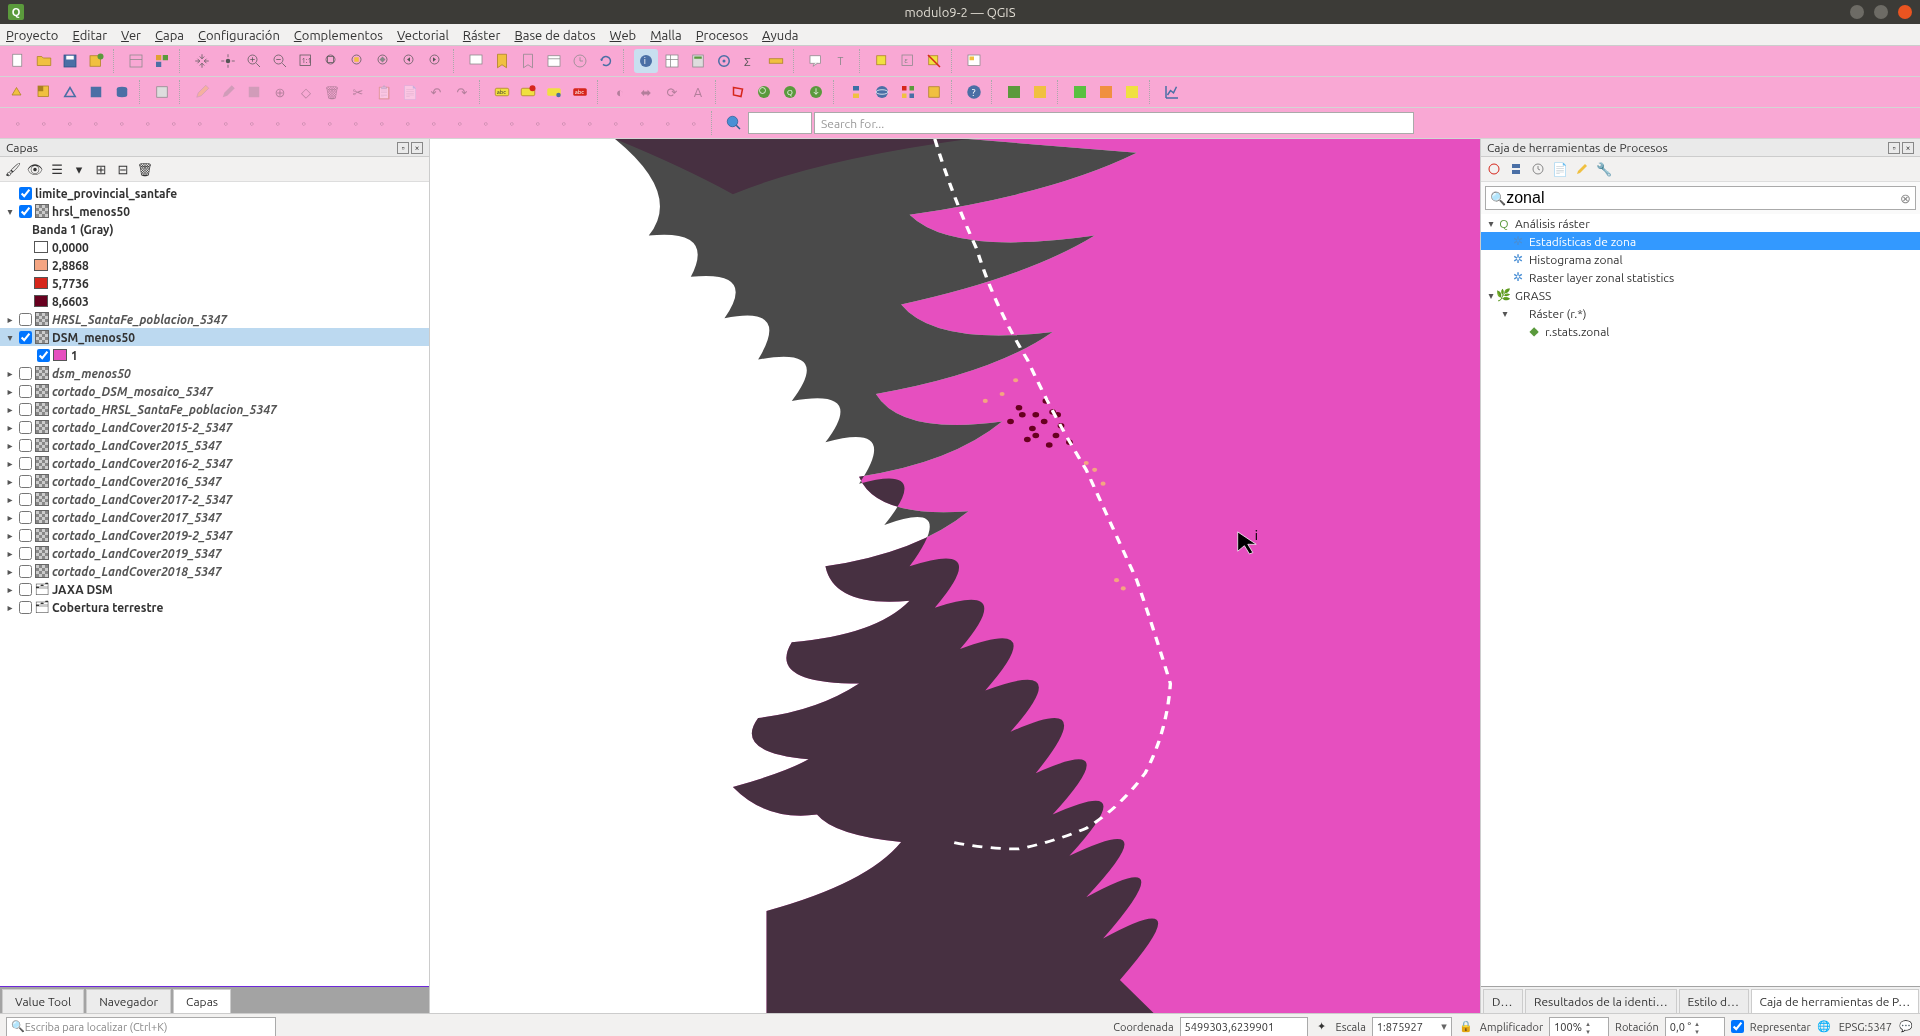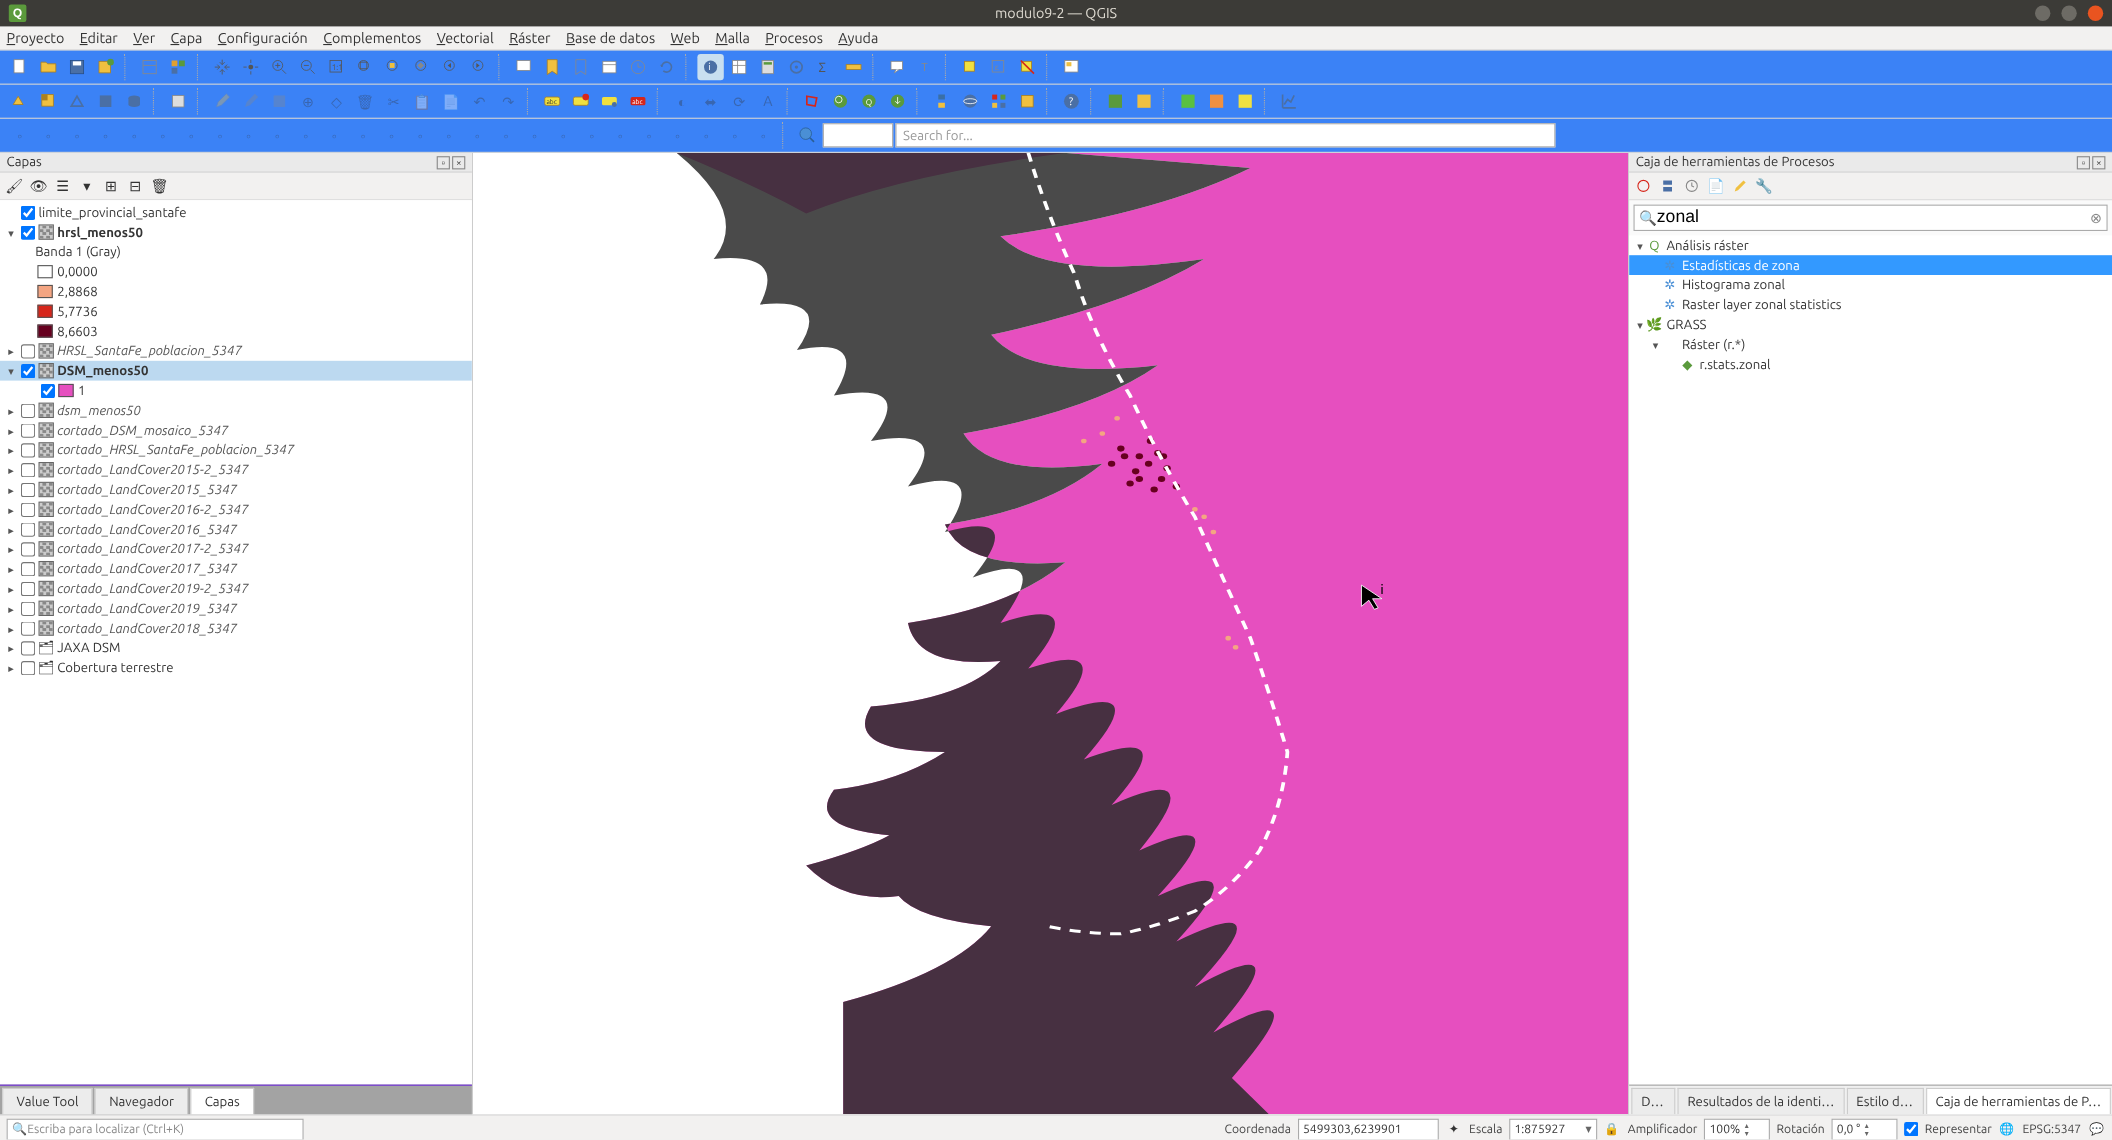--- a/index.html
+++ b/index.html
@@ -11,21 +11,21 @@
 .titlebar .win-controls { margin-left: auto; display: flex; gap: 10px; }
 .titlebar .wc { width: 14px; height: 14px; border-radius: 7px; display: inline-block; }
 .titlebar .wc.min { background: #6d6b65; }
 .titlebar .wc.max { background: #6d6b65; }
 .titlebar .wc.close { background: #e95420; }
 
 .menubar { background: #f2f1f0; height: 22px; display: flex; align-items: center; padding: 0 6px; border-bottom: 1px solid #ccc; font-size: 13px; }
 .menubar span { margin-right: 14px; cursor: pointer; }
 .menubar span u { text-decoration: underline; }
 
-.toolbar-area { background: #3b82f6; }
+.toolbar-area { background: #f9a8d4; }
 .toolbar { display: flex; align-items: center; padding: 3px 6px; gap: 2px; border-bottom: 1px solid #d4d4d4; min-height: 30px; }
 .tbtn { width: 24px; height: 24px; display: inline-flex; align-items: center; justify-content: center; border-radius: 3px; cursor: pointer; }
 .tbtn svg { width: 18px; height: 18px; }
 .tsep { width: 6px; height: 24px; border-left: 1px dotted #aaa; margin: 0 3px; }
 .tbtn.disabled { opacity: 0.35; cursor: default; }
 .search-loc-box { flex: 0 0 64px; height: 22px; border: 1px solid #aaa; background: #fff; }
 .search-for-box { flex: 1; max-width: 600px; height: 22px; border: 1px solid #aaa; background: #fff; padding: 0 6px; display: flex; align-items: center; color: #999; font-size: 12px; }
 
 .main-area { display: flex; height: calc(100% - 24px - 22px - 90px - 26px); justify-content: center; }
 
@@ -38,21 +38,21 @@
 .panel-toolbar .tbtn svg { width: 14px; height: 14px; }
 
 .layers-tree { flex: 1; overflow: auto; background: #fff; font-size: 12px; padding: 2px 0; }
 .tree-row { display: flex; align-items: center; padding: 1px 4px; white-space: nowrap; min-height: 18px; }
 .tree-row.selected { background: #bcd9f0; }
 .tree-row .exp { width: 12px; text-align: center; color: #555; cursor: pointer; font-size: 10px; }
 .tree-row .chk { width: 13px; height: 13px; margin: 0 3px; }
 .tree-row .lyr-ico { width: 14px; height: 14px; margin-right: 3px; display: inline-flex; align-items: center; justify-content: center; }
 .tree-row .lyr-ico.raster { background: repeating-conic-gradient(#888 0 25%, #ccc 0 50%); background-size: 6px 6px; border: 1px solid #666; }
 .tree-row .swatch { width: 14px; height: 12px; border: 1px solid #555; margin-right: 4px; }
-.tree-row .label { cursor: pointer; }
+.tree-row .label { cursor: pointer; font-weight: bold; }
 .tree-row .label.italic { font-style: italic; color: #555; }
 .tree-row .label.bold { font-weight: bold; }
 .indent-1 { padding-left: 32px; }
 .indent-2 { padding-left: 34px; }
 
 .left-tabs { display: flex; border-top: 1px solid #6d28d9; background: #a3a3a3; }
 .left-tabs .tab { padding: 5px 12px; border: 1px solid #ccc; border-bottom: none; margin-top: 2px; margin-left: 2px; background: #ececec; cursor: pointer; font-size: 12px; }
 .left-tabs .tab.active { background: #fff; }
 
 .map-canvas { flex: 1; background: #fff; position: relative; overflow: hidden; }

